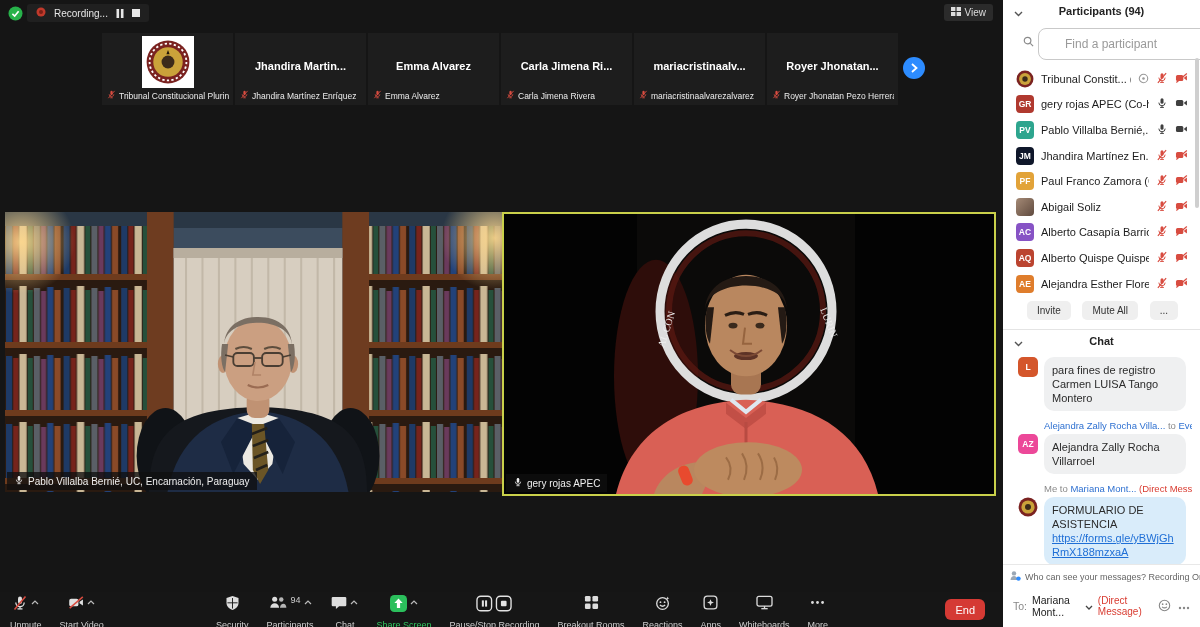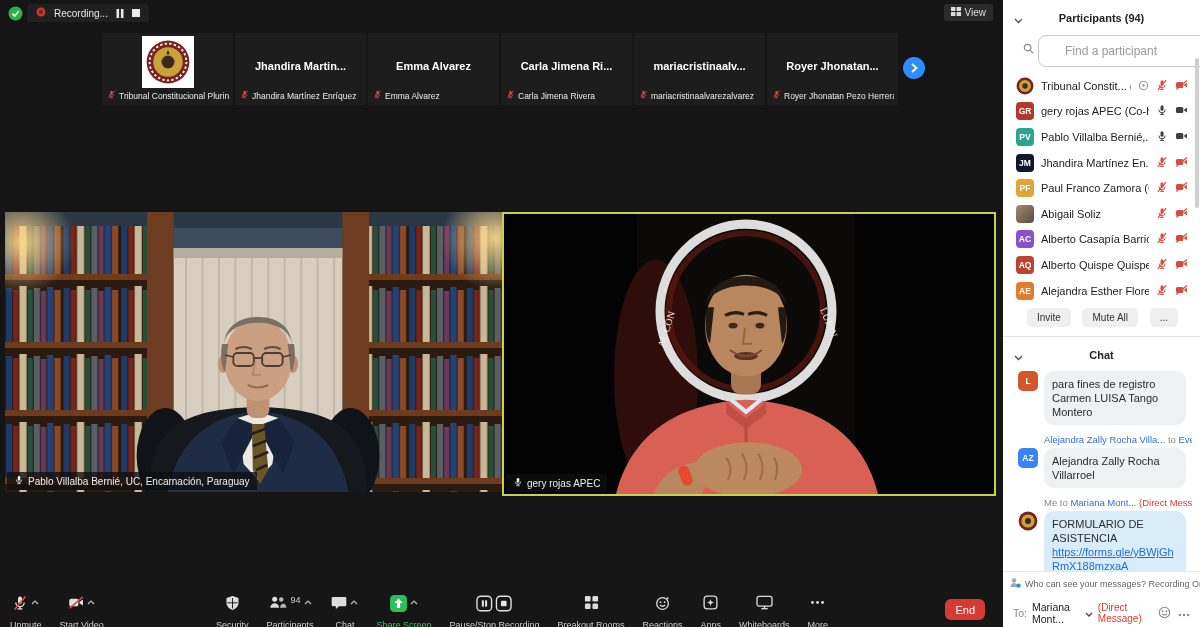--- a/index.html
+++ b/index.html
@@ -40,21 +40,21 @@
            font-size:9px;cursor:pointer;}
   .tb-ico-row{display:flex;align-items:flex-start;gap:3px;height:17px;}
   .tb-item .lab{white-space:nowrap;}
   .tb-item.accent .lab{color:#31c45f;}
   .tb-badge{font-size:9px;color:#ccc;}
   .end-btn{position:absolute;right:18px;top:7px;height:21px;min-width:38px;background:#d53a34;
            color:#fff;border:none;border-radius:6px;font-size:11px;padding:0 10px;}
   
   .panel{position:absolute;left:1003px;top:0;width:197px;height:627px;background:#fff;color:#1a1a1a;}
   .sec-head{height:21px;display:flex;align-items:center;justify-content:center;position:relative;
-            font-weight:bold;font-size:11px;color:#232323;margin-top:7px;}
+            font-weight:bold;font-size:11px;color:#232323;}
   .sec-head .chev{position:absolute;left:11px;top:7px;cursor:pointer;}
   .p-search{margin:7px 11px 6px;position:relative;}
   .p-search input{width:100%;box-sizing:border-box;height:32px;border:1px solid #c9c9c9;border-radius:8px;
                   font-size:12px;padding:0 6px 0 26px;outline:none;color:#333;
                   font-family:"Liberation Sans",sans-serif;margin-left:24px;}
   .p-search input::placeholder{color:#9a9a9a;}
   .p-search .mag{position:absolute;left:9px;top:5px;}
   .prow{display:flex;align-items:center;height:25.6px;padding:0 12px 0 13px;gap:7px;}
   .pavatar{width:18px;height:18px;border-radius:4px;flex:none;display:flex;align-items:center;
            justify-content:center;color:#fff;font-size:8.5px;font-weight:bold;}
@@ -725,21 +725,21 @@
       <div class="c-list" id="chatlist">
           <div class="msg">
             <div class="msg-row">
               <span class="c-avatar" style="background:#d4562b">L</span>
               <div class="bubble "><span>para fines de registro Carmen LUISA Tango Montero</span></div>
             </div>
           </div>
           <div class="msg">
             <div class="msg-head"><span class="h-name">Alejandra Zally Rocha Villa...</span><span class="h-plain"> to </span><span class="h-name">Everyone</span></div>
             <div class="msg-row">
-              <span class="c-avatar" style="background:#3b82f6">AZ</span>
+              <span class="c-avatar" style="background:#ec4899">AZ</span>
               <div class="bubble "><span>Alejandra Zally Rocha Villarroel</span></div>
             </div>
           </div>
           <div class="msg">
             <div class="msg-head"><span class="h-plain">Me</span><span class="h-plain"> to </span><span class="h-name">Mariana Mont...</span><span class="h-direct"> (Direct Message)</span></div>
             <div class="msg-row">
               <span class="c-avatar" style="background:transparent">
                 <svg width="20" height="20" viewBox="0 0 20 20">
                   <circle cx="10" cy="10" r="9.4" fill="#7a2220"></circle>
                   <circle cx="10" cy="10" r="6.6" fill="#caa23a"></circle>

